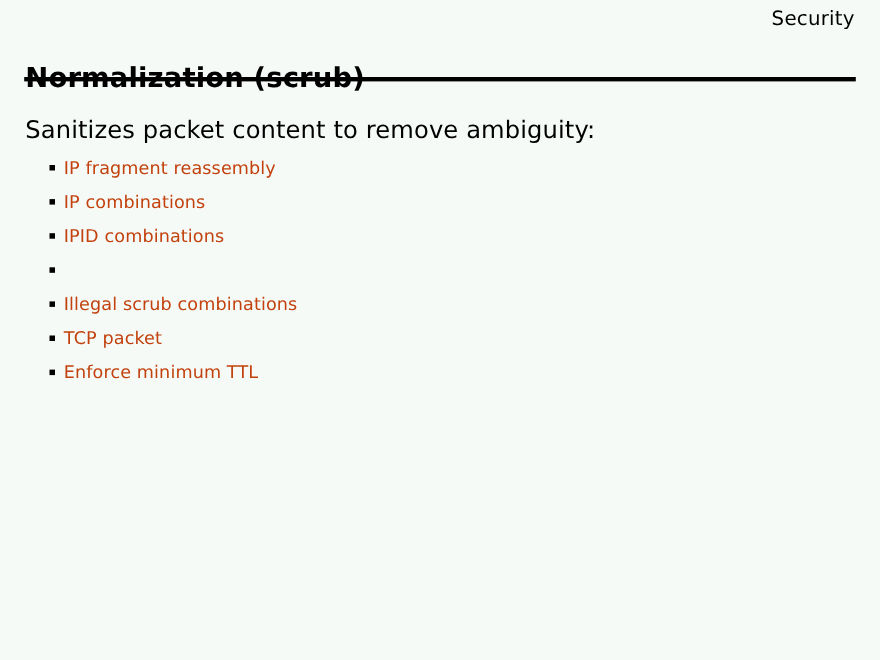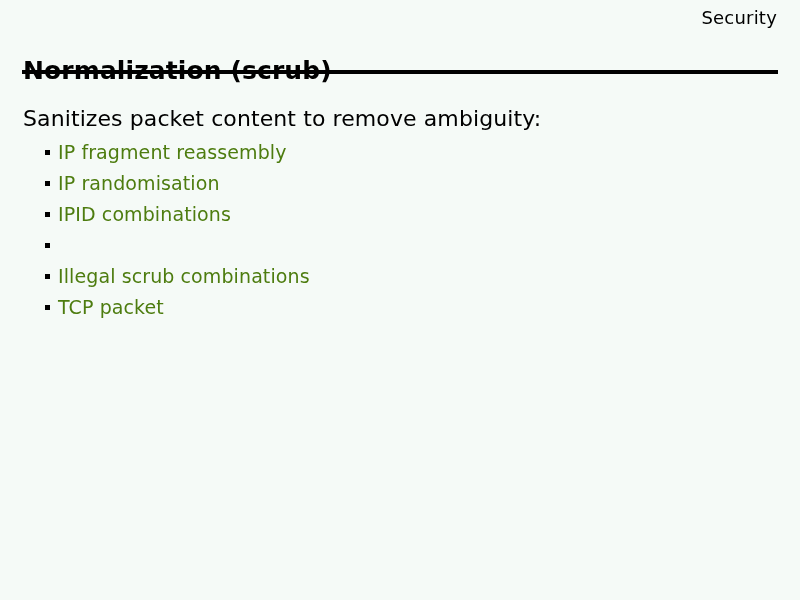--- a/index.html
+++ b/index.html
@@ -73,23 +73,23 @@
   .bullet-list {
     list-style: none;
     margin: 0;
     padding: 0;
   }
   .bullet-item {
     position: relative;
     padding-left: 35px;
     height: 31px;
     font-family: "DejaVu Sans", sans-serif;
-    font-size: 19px;
+    font-size: 16px;
     line-height: 31px;
-    color: #4d7c0f;
+    color: #c2410c;
     letter-spacing: 0.1px;
     white-space: nowrap;
   }
   .bullet-marker {
     position: absolute;
     left: 22px;
     top: 13px;
     width: 5px;
     height: 5px;
     background: #000000;
@@ -113,33 +113,37 @@
 
     <p class="intro-line">Sanitizes packet content to remove ambiguity:</p>
 
     <ul class="bullet-list">
       <li class="bullet-item">
         <span class="bullet-marker"></span>
         <span class="bullet-text">IP fragment reassembly</span>
       </li>
       <li class="bullet-item">
         <span class="bullet-marker"></span>
-        <span class="bullet-text">IP randomisation</span>
+        <span class="bullet-text">IP combinations</span>
       </li>
       <li class="bullet-item">
         <span class="bullet-marker"></span>
         <span class="bullet-text">IPID combinations</span>
       </li>
       <li class="bullet-item">
         <span class="bullet-marker"></span>
       </li>
       <li class="bullet-item">
         <span class="bullet-marker"></span>
         <span class="bullet-text">Illegal scrub combinations</span>
       </li>
       <li class="bullet-item">
         <span class="bullet-marker"></span>
         <span class="bullet-text">TCP packet</span>
       </li>
+      <li class="bullet-item">
+        <span class="bullet-marker"></span>
+        <span class="bullet-text">Enforce minimum TTL</span>
+      </li>
     </ul>
 
   </div>
 </div>
 
 </body></html>

